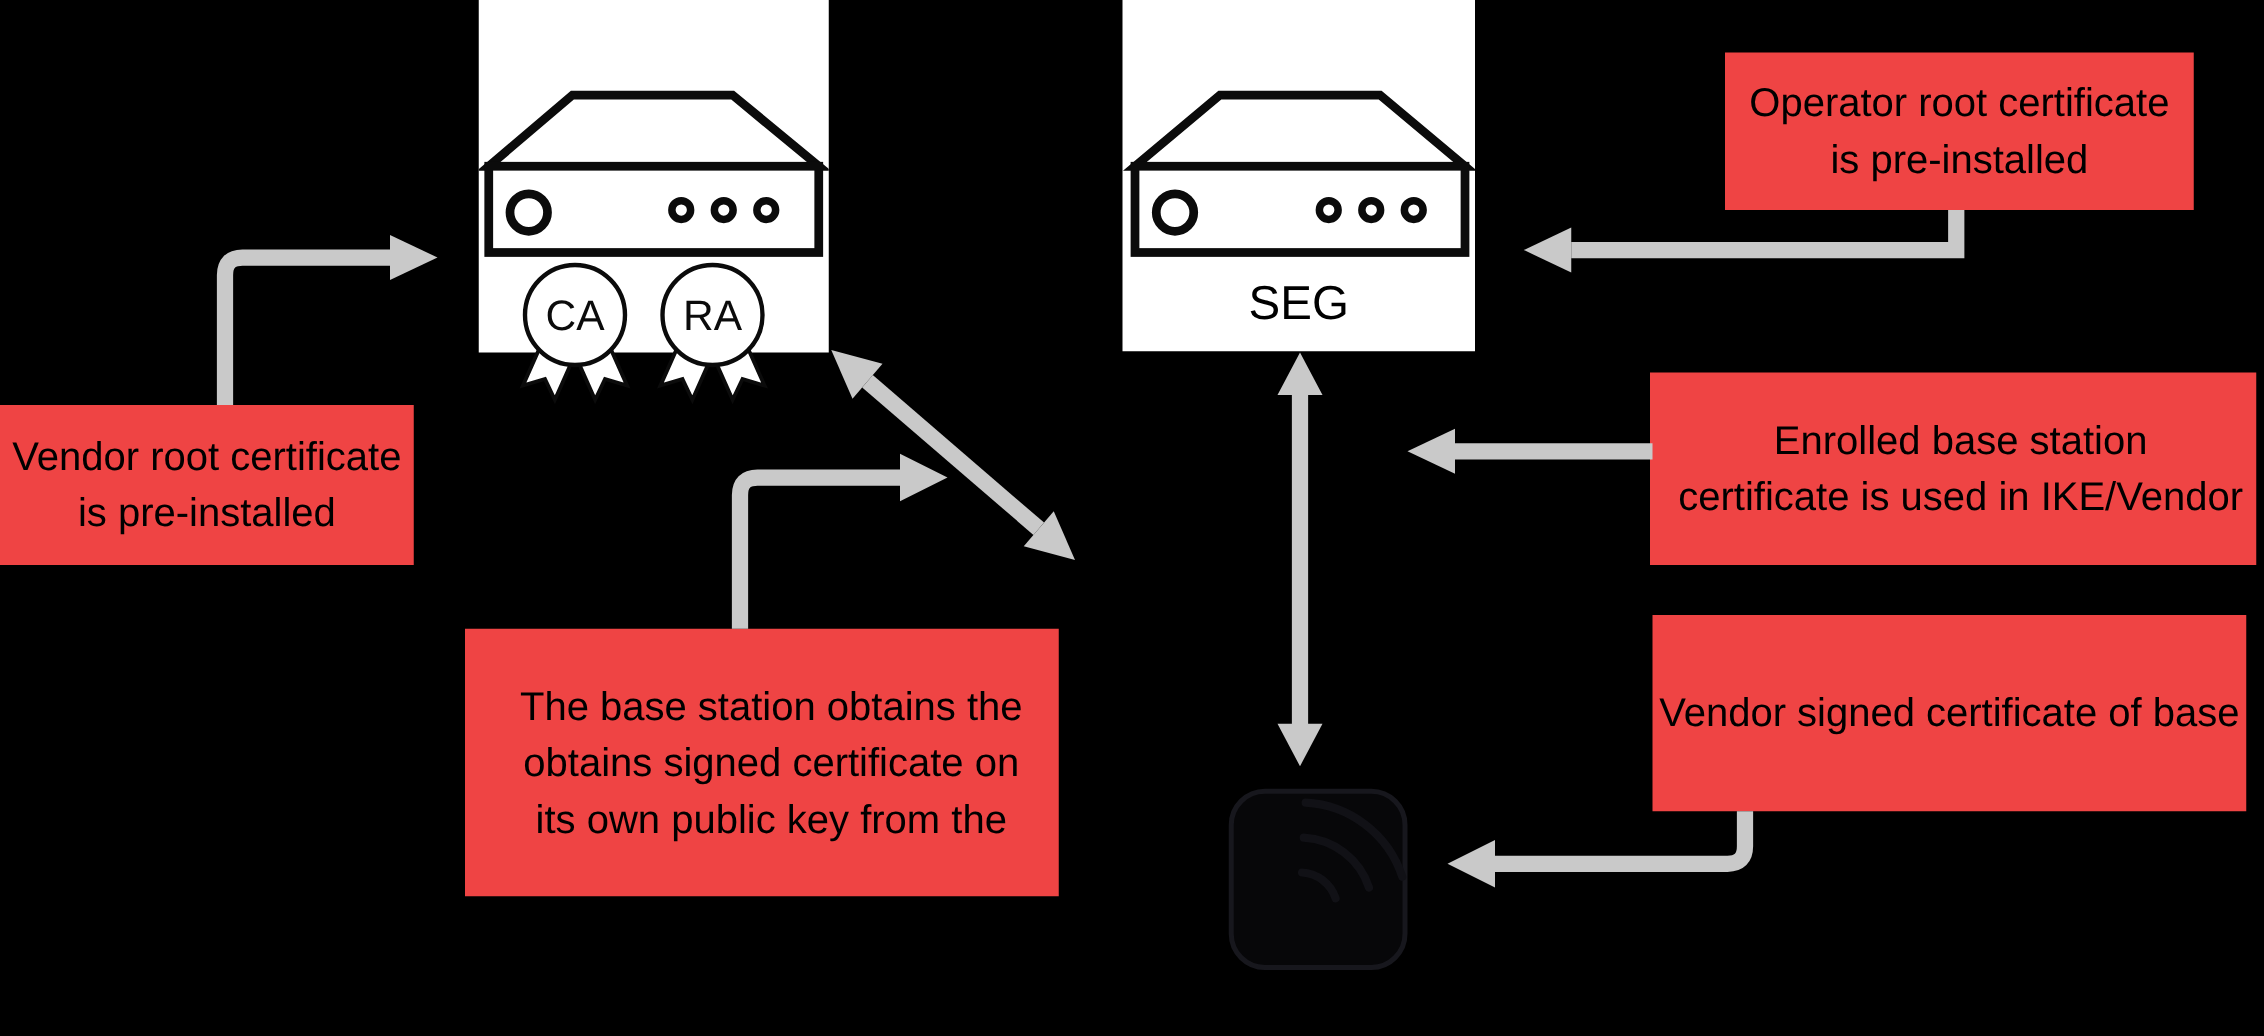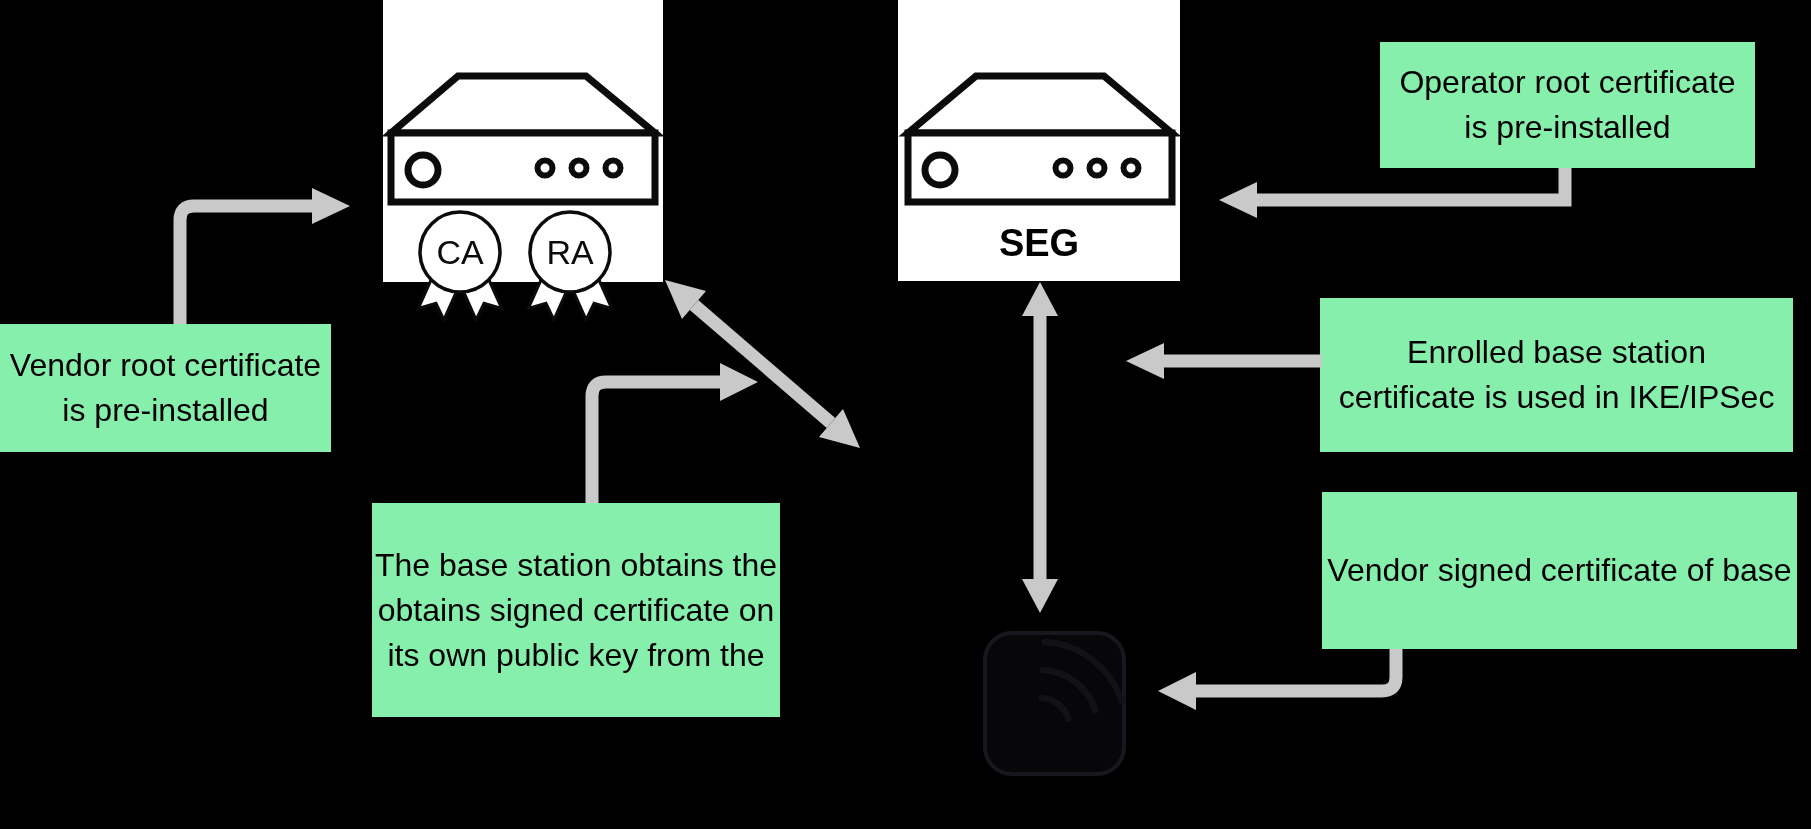--- a/index.html
+++ b/index.html
@@ -2,28 +2,28 @@
 <html><head>
 <meta charset="utf-8">
 <style>
   html,body { margin:0; padding:0; background:#000; }
   .canvas {
     position:relative; width:1811px; height:829px; background:#000000;
     font-family:"Liberation Sans", sans-serif; overflow:hidden;
   }
   .panel { position:absolute; background:#ffffff; }
   .note {
-    position:absolute; background:#86efac; color:#000000;
+    position:absolute; background:#ef4444; color:#000000;
     display:flex; flex-direction:column; justify-content:center; align-items:center;
     text-align:center; font-size:32px; line-height:45px;
   }
   .note .line { white-space:nowrap; }
   .seg-label {
     position:absolute; left:0; right:0; bottom:16px; text-align:center;
-    font-size:38px; color:#000000;font-weight:bold;
+    font-size:38px; color:#000000;
   }
   svg { display:block; }
   .abs { position:absolute; }
   .overlay { position:absolute; left:0; top:0; pointer-events:none; }
 </style>
 </head>
 <body>
 
 <div class="canvas">
 
@@ -85,30 +85,30 @@
   <div class="note" style="left:0; top:324px; width:331px; height:128px;">
     <div class="line">Vendor root certificate</div>
     <div class="line">is pre-installed</div>
   </div>
 
   <div class="note" style="left:1380px; top:42px; width:375px; height:126px;">
     <div class="line">Operator root certificate</div>
     <div class="line">is pre-installed</div>
   </div>
 
-  <div class="note" style="left:1320px; top:298px; width:473px; height:154px;">
+  <div class="note" style="left:1320px; top:298px; width:473px; height:154px;padding-left:12px;">
     <div class="line">Enrolled base station</div>
-    <div class="line">certificate is used in IKE/IPSec</div>
+    <div class="line">certificate is used in IKE/Vendor</div>
   </div>
 
   <div class="note" style="left:1322px; top:492px; width:475px; height:157px;">
     <div class="line">Vendor signed certificate of base</div>
   </div>
 
-  <div class="note" style="left:372px; top:503px; width:408px; height:214px;">
+  <div class="note" style="left:372px; top:503px; width:460px; height:214px;padding-left:15px;">
     <div class="line">The base station obtains the</div>
     <div class="line">obtains signed certificate on</div>
     <div class="line">its own public key from the</div>
   </div>
 
   <svg class="overlay" width="1811" height="829" viewBox="0 0 1811 829">
     <g stroke="#c9c9c9" stroke-width="13" fill="none">
 
       <path d="M 180 324 L 180 220 Q 180 206 194 206 L 312 206"></path>
 

